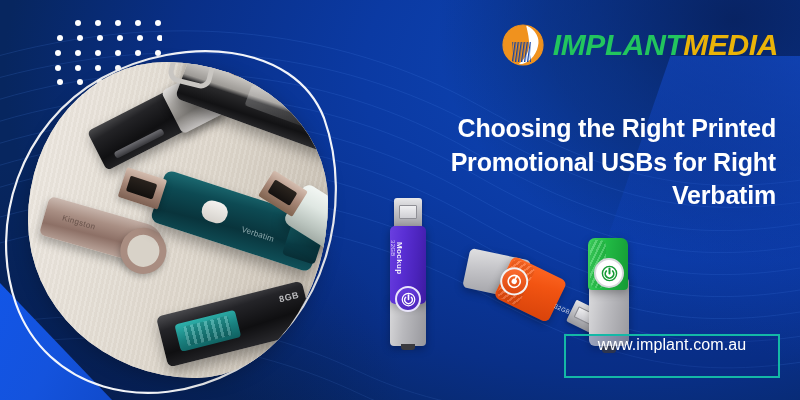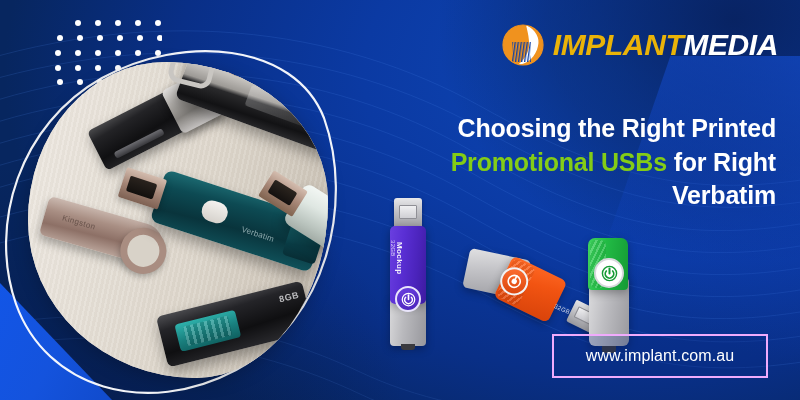--- a/index.html
+++ b/index.html
@@ -272,37 +272,37 @@
   .logo-mark { width: 42px; height: 42px; flex: 0 0 auto; }
   .logo-mark svg { display: block; }
   .logo-word {
     font-size: 30px;
     font-weight: bold;
     font-style: italic;
     letter-spacing: -0.4px;
     line-height: 1;
     white-space: nowrap;
   }
-  .logo-implant { color: #eab308; }
-  .logo-media { color: #ffffff; }
+  .logo-implant { color: #22c55e; }
+  .logo-media { color: #eab308; }
 
   
   .headline {
     position: absolute;
     right: 24px;
     top: 112px;
     width: 392px;
     text-align: right;
     font-size: 25px;
     font-weight: bold;
     line-height: 1.34;
     color: #ffffff;
     letter-spacing: -0.2px;
   }
-  .hl-accent { color: #84cc16; }
+  .hl-accent { color: #ffffff; }
 
   
   .mock { position: absolute; }
 
   
   .mock-purple { left: 388px; top: 198px; width: 40px; height: 148px; }
   .mock-purple .usb-conn {
     position: absolute; left: 6px; top: 0; width: 28px; height: 30px;
     border-radius: 3px 3px 1px 1px;
     background: linear-gradient(180deg, #e8e8ea 0%, #c2c2c6 45%, #9b9ba0 100%);
@@ -431,27 +431,26 @@
   }
   .mock-green .foot {
     position: absolute; left: 14px; bottom: -5px; width: 14px; height: 7px;
     border-radius: 0 0 3px 3px;
     background: #3a3a3e;
   }
 
   
   .url-box {
     position: absolute;
-    right: 32px;
+    right: 20px;
     bottom: 22px;
     width: 212px;
     height: 40px;
-    border: 2px solid #f0abfc;
+    border: 2px solid #14b8a6;
     display: flex;
-    align-items: center;
     justify-content: center;
     background: rgba(6,40,128,0.25);
   }
   .url-text {
     color: #ffffff;
     font-size: 16px;
     letter-spacing: 0.1px;
   }
 </style>
 </head>

